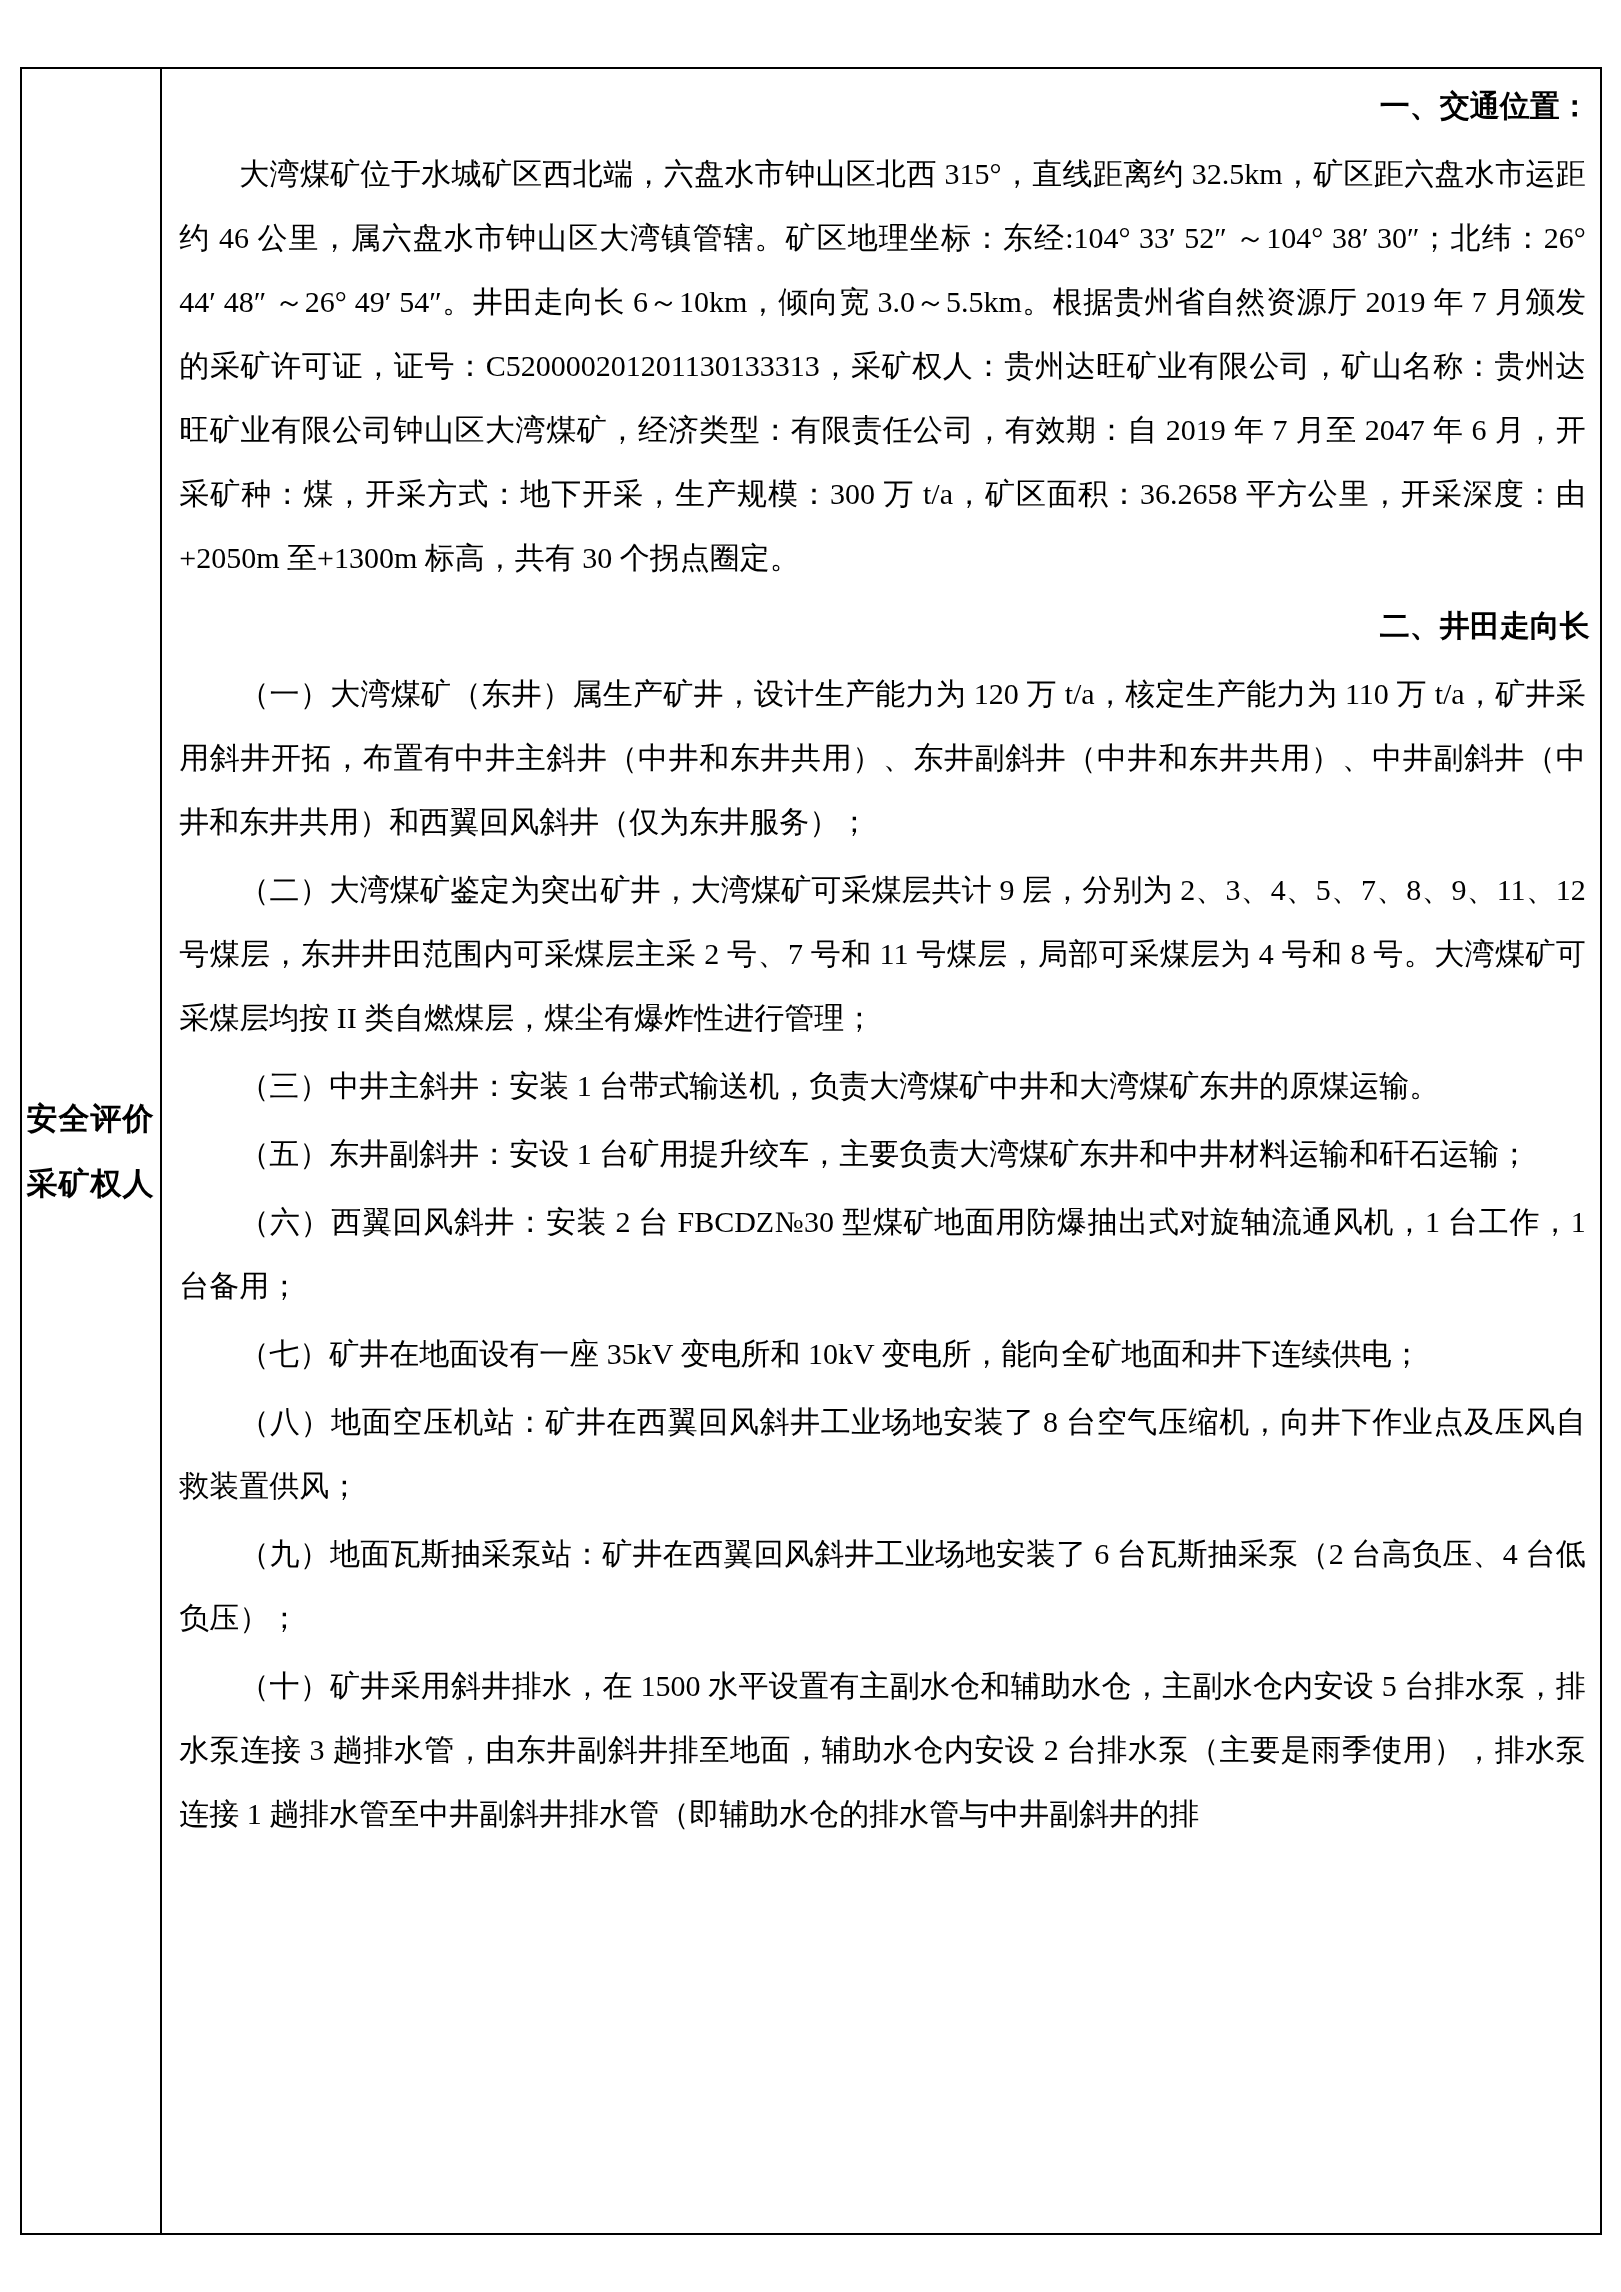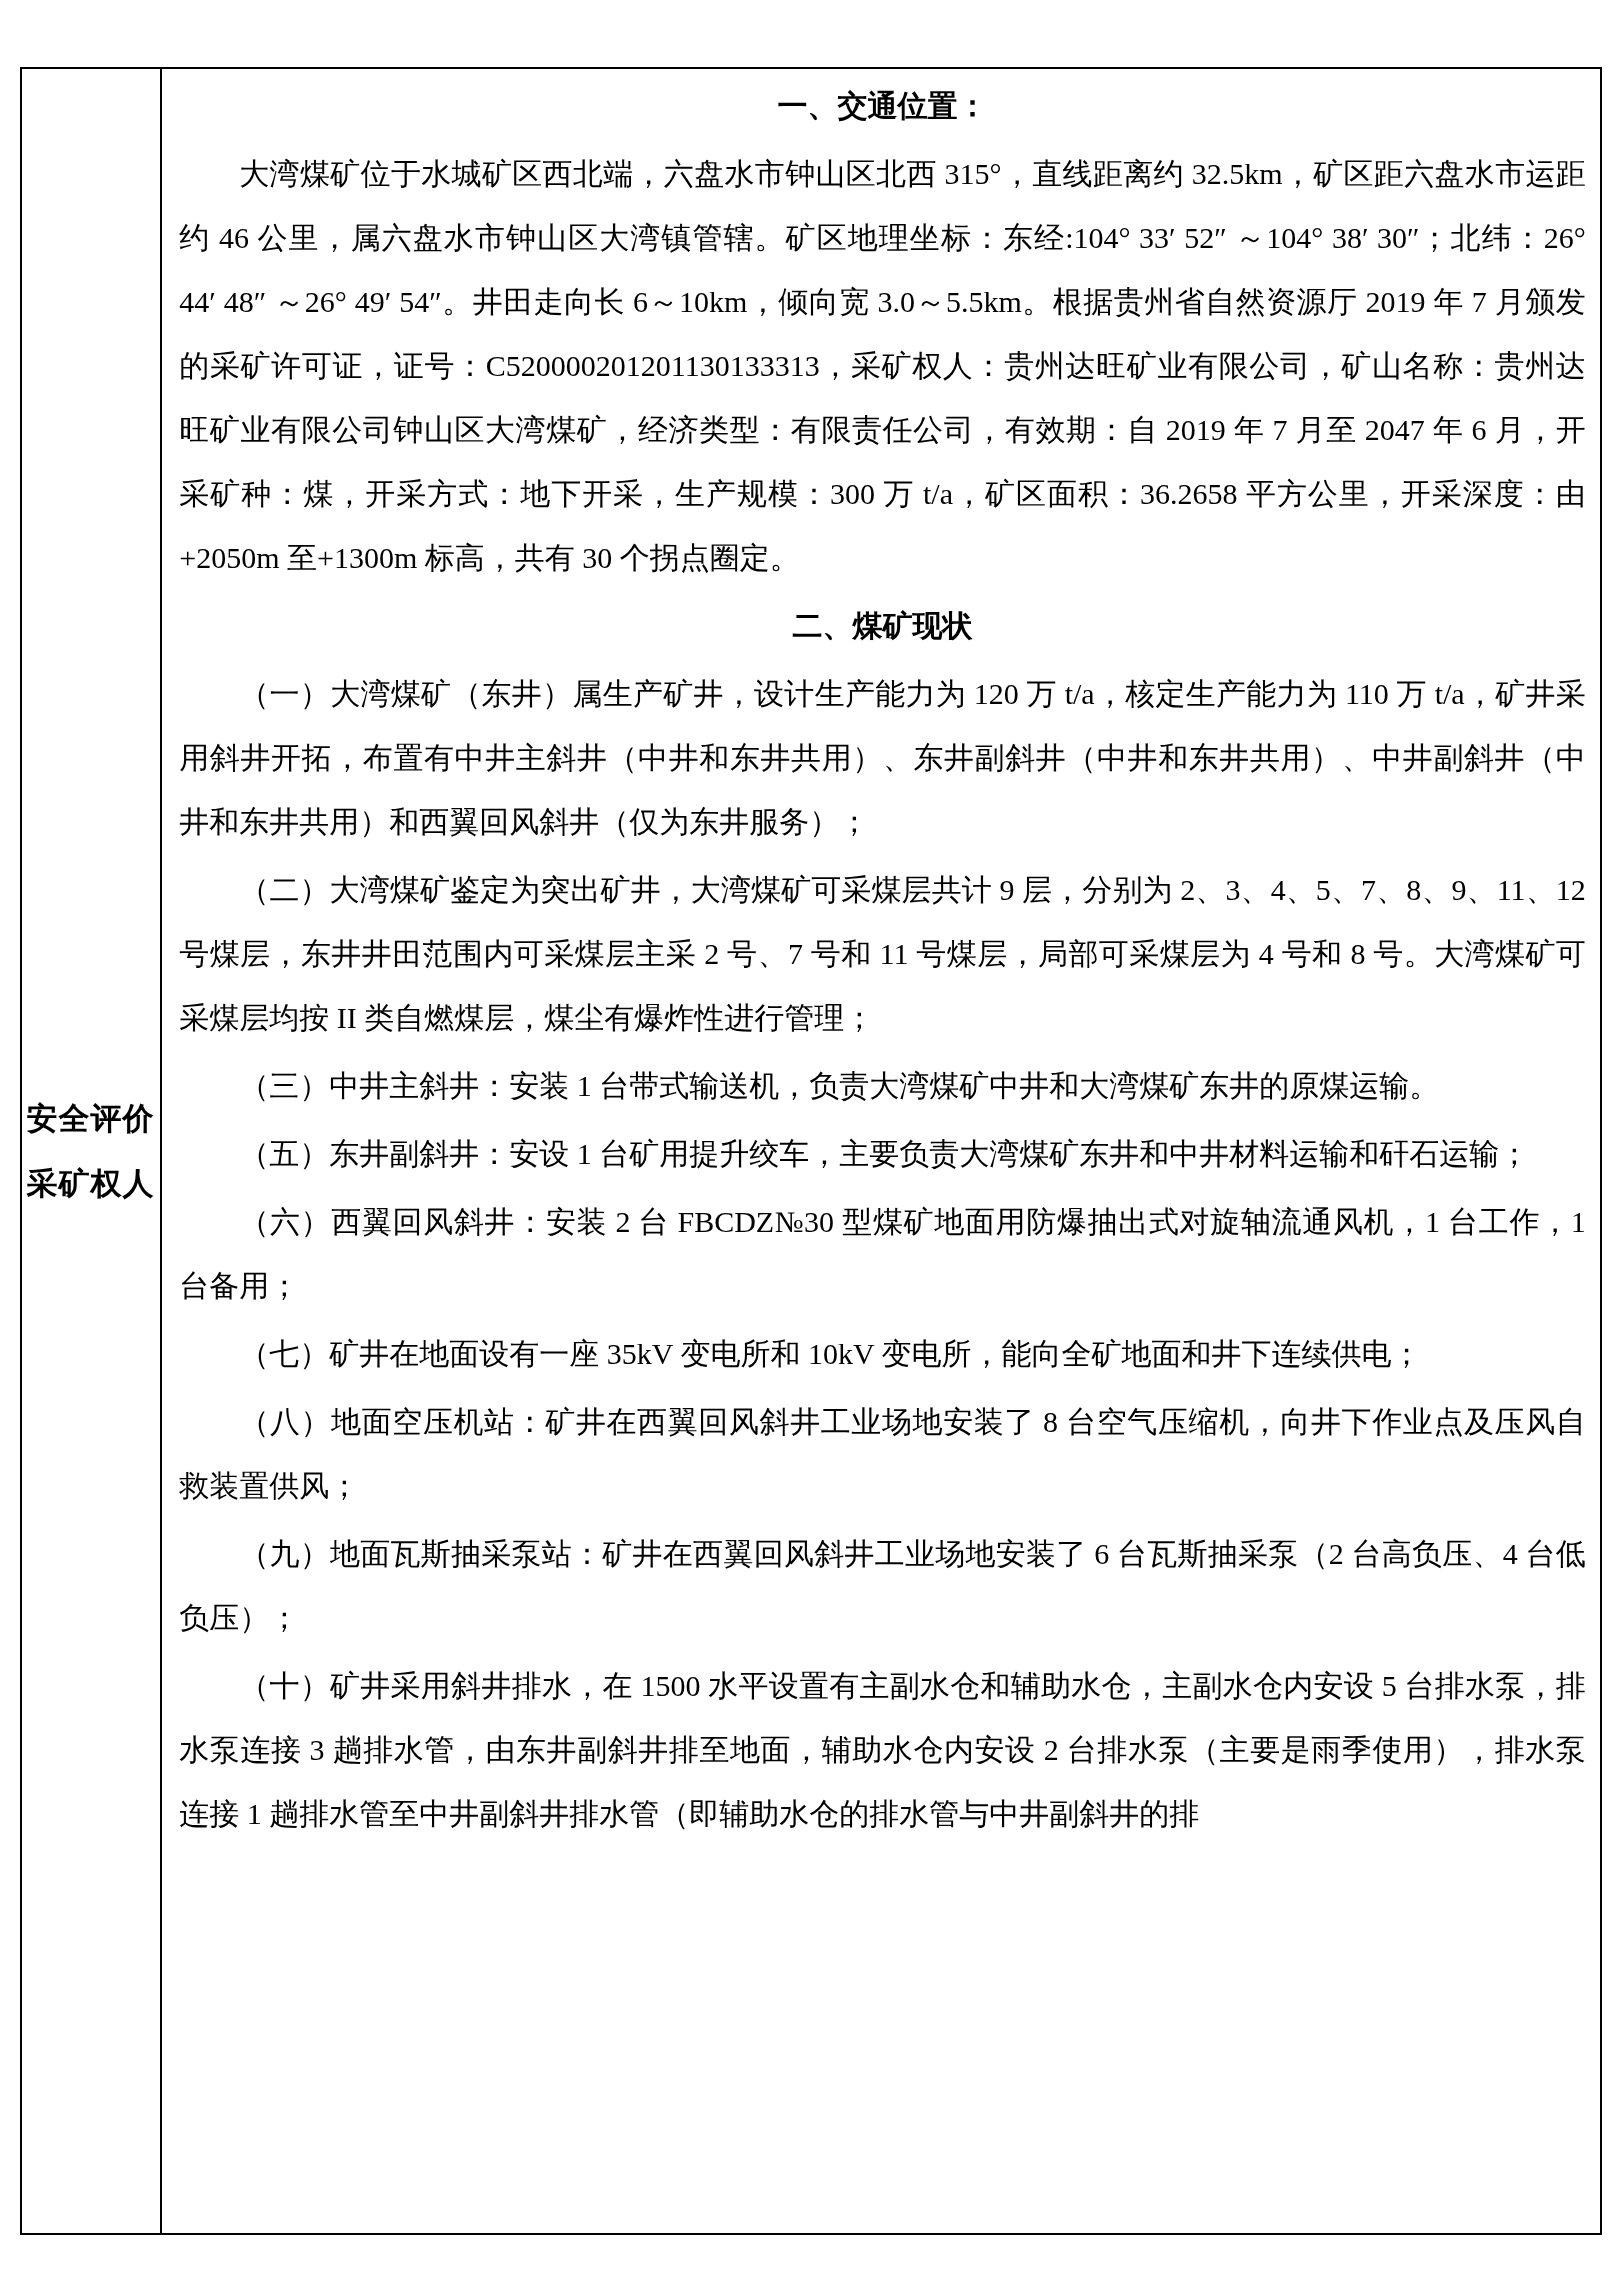--- a/index.html
+++ b/index.html
@@ -51,21 +51,21 @@
     font-size: 30px;
     line-height: 64px;
     text-align: justify;
     overflow: hidden;
   }
   .content-cell h3 {
     margin: 0;
     font-size: 30px;
     line-height: 64px;
     font-weight: bold;
-    text-align: center;
+    text-align: right;
   }
   .content-cell p {
     margin: 4px;
     text-indent: 2em;
   }
 </style>
 </head>
 <body>
 
 <div class="page">
@@ -73,21 +73,21 @@
 
     <div class="label-cell">
       <div class="label-line">安全评价</div>
       <div class="label-line">采矿权人</div>
     </div>
 
     <div class="content-cell">
       <h3>一、交通位置：</h3>
       <p>大湾煤矿位于水城矿区西北端，六盘水市钟山区北西 315°，直线距离约 32.5km，矿区距六盘水市运距约 46 公里，属六盘水市钟山区大湾镇管辖。矿区地理坐标：东经:104° 33′ 52″ ～104° 38′ 30″；北纬：26° 44′ 48″ ～26° 49′ 54″。井田走向长 6～10km，倾向宽 3.0～5.5km。根据贵州省自然资源厅 2019 年 7 月颁发的采矿许可证，证号：C520000201201130133313，采矿权人：贵州达旺矿业有限公司，矿山名称：贵州达旺矿业有限公司钟山区大湾煤矿，经济类型：有限责任公司，有效期：自 2019 年 7 月至 2047 年 6 月，开采矿种：煤，开采方式：地下开采，生产规模：300 万 t/a，矿区面积：36.2658 平方公里，开采深度：由+2050m 至+1300m 标高，共有 30 个拐点圈定。</p>
 
-      <h3>二、煤矿现状</h3>
+      <h3>二、井田走向长</h3>
       <p>（一）大湾煤矿（东井）属生产矿井，设计生产能力为 120 万 t/a，核定生产能力为 110 万 t/a，矿井采用斜井开拓，布置有中井主斜井（中井和东井共用）、东井副斜井（中井和东井共用）、中井副斜井（中井和东井共用）和西翼回风斜井（仅为东井服务）；</p>
       <p>（二）大湾煤矿鉴定为突出矿井，大湾煤矿可采煤层共计 9 层，分别为 2、3、4、5、7、8、9、11、12 号煤层，东井井田范围内可采煤层主采 2 号、7 号和 11 号煤层，局部可采煤层为 4 号和 8 号。大湾煤矿可采煤层均按 II 类自燃煤层，煤尘有爆炸性进行管理；</p>
       <p>（三）中井主斜井：安装 1 台带式输送机，负责大湾煤矿中井和大湾煤矿东井的原煤运输。</p>
       <p>（五）东井副斜井：安设 1 台矿用提升绞车，主要负责大湾煤矿东井和中井材料运输和矸石运输；</p>
       <p>（六）西翼回风斜井：安装 2 台 FBCDZ№30 型煤矿地面用防爆抽出式对旋轴流通风机，1 台工作，1 台备用；</p>
       <p>（七）矿井在地面设有一座 35kV 变电所和 10kV 变电所，能向全矿地面和井下连续供电；</p>
       <p>（八）地面空压机站：矿井在西翼回风斜井工业场地安装了 8 台空气压缩机，向井下作业点及压风自救装置供风；</p>
       <p>（九）地面瓦斯抽采泵站：矿井在西翼回风斜井工业场地安装了 6 台瓦斯抽采泵（2 台高负压、4 台低负压）；</p>
       <p>（十）矿井采用斜井排水，在 1500 水平设置有主副水仓和辅助水仓，主副水仓内安设 5 台排水泵，排水泵连接 3 趟排水管，由东井副斜井排至地面，辅助水仓内安设 2 台排水泵（主要是雨季使用），排水泵连接 1 趟排水管至中井副斜井排水管（即辅助水仓的排水管与中井副斜井的排</p>
     </div>

